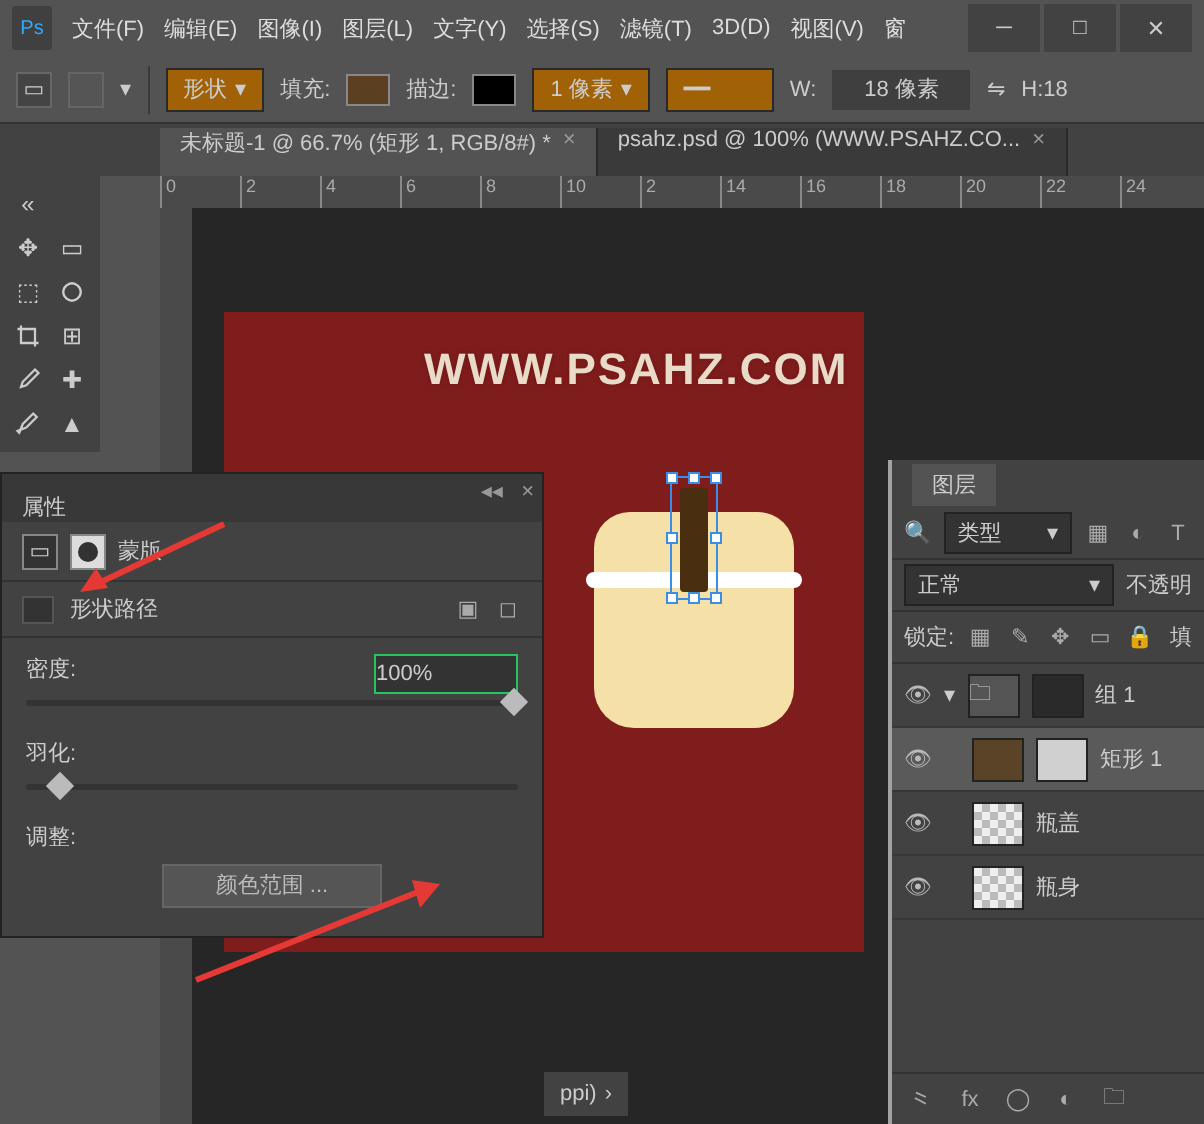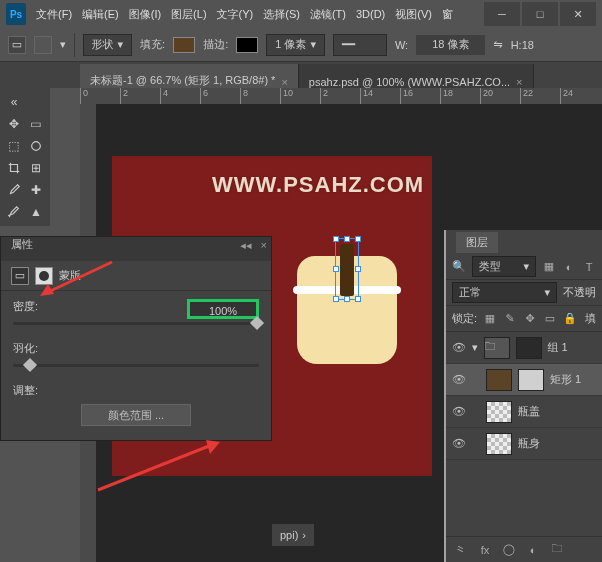--- a/index.html
+++ b/index.html
@@ -1,33 +1,33 @@
 <!DOCTYPE html>
 <html><head>
 <meta charset="utf-8">
 <style>
 *{margin:0;padding:0;box-sizing:border-box;font-family:"Microsoft YaHei",sans-serif;font-size:11px;color:#ccc;user-select:none}
 body{background:#535353;width:602px;height:562px;overflow:hidden;position:relative}
 
 .menubar{height:28px;background:#535353;display:flex;align-items:center;padding:0 6px;gap:10px}
-.ps-logo{width:20px;height:22px;background:#0c4a6e;color:#31a8ff;display:flex;align-items:center;justify-content:center;font-weight:bold;font-size:10px;border-radius:2px}
+.ps-logo{width:20px;height:22px;background:#404040;color:#31a8ff;display:flex;align-items:center;justify-content:center;font-weight:normal;font-size:10px;border-radius:2px}
 .menu-item{color:#ddd}
 .win-controls{margin-left:auto;display:flex;gap:2px}
 .win-btn{width:36px;height:24px;background:#424242;display:flex;align-items:center;justify-content:center;color:#ccc}
 
 .optbar{height:34px;background:#535353;border-bottom:1px solid #333;display:flex;align-items:center;padding:0 8px;gap:8px}
 .tool-small{width:18px;height:18px;background:#444;border:1px solid #666;display:flex;align-items:center;justify-content:center}
 .swatch{width:22px;height:16px;background:#5a4020;border:1px solid #888}
 .swatch2{width:22px;height:16px;background:#000;border:1px solid #888}
-.combo{background:#404040;border:1px solid #2a2a2a;padding:2px 8px;height:22px;display:flex;align-items:center;gap:4px}
+.combo{background:#a16207;border:1px solid #2a2a2a;padding:2px 8px;height:22px;display:flex;align-items:center;gap:4px}
 .field{background:#3f3f3f;padding:2px 16px;height:20px;min-width:44px;display:flex;align-items:center}
 .sep{width:1px;height:24px;background:#3a3a3a}
 
 .tabrow{height:26px;background:#424242;display:flex;align-items:flex-end;padding-left:80px}
-.doctab{height:24px;background:#3a3a3a;padding:0 10px;display:flex;align-items:flex-end;gap:6px;border-right:1px solid #2a2a2a}
+.doctab{height:24px;background:#3a3a3a;padding:0 10px;display:flex;align-items:flex-start;gap:6px;border-right:1px solid #2a2a2a}
 .doctab.active{background:#535353}
 .tabclose{color:#999}
 
 .ruler-h{position:absolute;left:80px;top:88px;right:0;height:16px;background:#4a4a4a;display:flex;overflow:hidden}
 .rtick{flex:0 0 40px;border-left:1px solid #888;font-size:9px;padding-left:2px;color:#aaa}
 .ruler-v{position:absolute;left:80px;top:104px;bottom:0;width:16px;background:#4a4a4a}
 
 .toolbox{position:absolute;left:0;top:88px;width:50px;background:#424242;padding:4px;display:flex;flex-direction:column;gap:2px}
 .tb-row{display:flex;gap:2px}
 .tb-btn{width:20px;height:20px;background:#424242;display:flex;align-items:center;justify-content:center;color:#ccc;font-size:12px}
@@ -41,30 +41,30 @@
 .jar-notch{position:absolute;top:30px;left:-4px;width:108px;height:8px;background:#fff;border-radius:4px}
 .neck{position:absolute;left:43px;top:-12px;width:14px;height:52px;background:#4a2e10;border-radius:2px}
 .sel-box{position:absolute;left:38px;top:-18px;width:24px;height:62px;border:1px solid #3a8ee6}
 .handle{position:absolute;width:6px;height:6px;background:#fff;border:1px solid #3a8ee6}
 .h-tl{left:-3px;top:-3px}.h-tr{right:-3px;top:-3px}.h-bl{left:-3px;bottom:-3px}.h-br{right:-3px;bottom:-3px}
 .h-tc{left:50%;top:-3px;margin-left:-3px}.h-bc{left:50%;bottom:-3px;margin-left:-3px}
 .h-ml{left:-3px;top:50%;margin-top:-3px}.h-mr{right:-3px;top:50%;margin-top:-3px}
 
 .props{position:absolute;left:0;top:236px;width:272px;background:#424242;border:1px solid #222;z-index:5}
 .props-collapse{position:absolute;right:4px;top:2px;display:flex;gap:4px;color:#999}
-.props-tabs{height:24px;display:flex;align-items:flex-start;padding:0 10px;background:#383838}
+.props-tabs{height:24px;display:flex;align-items:flex-end;padding:0 10px;background:#383838}
 .props-head{height:30px;display:flex;align-items:center;gap:6px;padding:0 10px;border-bottom:1px solid #333}
 .mask-ic{width:18px;height:18px;border:1px solid #888;display:flex;align-items:center;justify-content:center;background:#333}
 .mask-ic.on{background:#ddd}
 .mask-ic.on::after{content:"";width:10px;height:10px;border-radius:50%;background:#333}
 .props-sub{height:28px;display:flex;align-items:center;padding:0 10px;border-bottom:1px solid #333;gap:8px}
 .mini{width:16px;height:14px;background:#333;border:1px solid #555}
 .props-row{padding:8px 12px}
 .label{display:inline-block;width:52px;color:#ccc}
-.valbox{float:right;width:72px;height:20px;background:#333;border:3px solid #22c55e;text-align:center;line-height:18px}
+.valbox{float:right;width:72px;height:20px;background:#333;border:1px solid #22c55e;text-align:left;line-height:18px}
 .slider{height:3px;background:#333;margin-top:8px;position:relative;border-radius:2px}
 .slider::after{content:"";position:absolute;width:10px;height:10px;background:#bbb;border-radius:0;transform:rotate(45deg);top:-4px}
 .sld-full::after{right:-3px}.sld-low::after{left:12px}
 .btn-wide{display:block;margin:6px auto;width:110px;height:22px;background:#555;border:1px solid #666;text-align:center;line-height:20px;color:#bbb}
 .arrow{position:absolute;pointer-events:none;z-index:6}
 .arrow-line{stroke:#e53935;stroke-width:3;fill:none}
 .arrow-head{fill:#e53935}
 
 .layers{position:absolute;right:0;top:230px;width:158px;bottom:0;background:#424242;border-left:2px solid #a3a3a3;z-index:4}
 .lay-tabs{height:24px;display:flex;align-items:center;padding:0 10px;background:#424242}
@@ -74,21 +74,21 @@
 .tiny-ic{width:14px;height:14px;display:flex;align-items:center;justify-content:center;color:#aaa}
 .layer-list{overflow:hidden}
 .layer{height:32px;display:flex;align-items:center;gap:6px;padding:0 6px;border-bottom:1px solid #383838}
 .layer.selected{background:#5a5a5a}
 .eye{width:14px;color:#bbb}
 .thumb{width:26px;height:22px;background:#ddd;border:1px solid #222;position:relative}
 .thumb.dark{background:#2a2a2a}
 .thumb.checker{background:repeating-conic-gradient(#bbb 0 25%,#eee 0 50%) 0 0/8px 8px}
 .thumb.folder{background:#555}
 .lay-bottom{position:absolute;bottom:0;left:0;right:0;height:26px;background:#424242;display:flex;align-items:center;gap:10px;padding:0 8px;border-top:1px solid #333}
-.status{position:absolute;left:272px;bottom:16px;height:22px;background:#424242;display:flex;align-items:center;padding:0 8px;color:#aaa;z-index:3;gap:4px}
+.status{position:absolute;left:272px;bottom:4px;height:22px;background:#424242;display:flex;align-items:center;padding:0 8px;color:#aaa;z-index:3;gap:4px}
 </style>
 </head>
 <body>
 
 <div class="menubar">
   <div class="ps-logo">Ps</div>
   <span class="menu-item">文件(F)</span>
   <span class="menu-item">编辑(E)</span>
   <span class="menu-item">图像(I)</span>
   <span class="menu-item">图层(L)</span>
@@ -223,20 +223,28 @@
 <div class="props">
   <div class="props-collapse">◂◂ &nbsp; ×</div>
   <div class="props-tabs">
       <span>属性</span>
     </div>
   <div class="props-head">
     <div class="mask-ic">▭</div>
     <div class="mask-ic on"></div>
     <span>蒙版</span>
   </div>
+  <div class="props-sub">
+    <div class="mini"></div>
+    <span>形状路径</span>
+    <div style="margin-left:auto;display:flex;gap:6px">
+      <div class="tiny-ic">▣</div>
+      <div class="tiny-ic">◻</div>
+    </div>
+  </div>
   <div class="props-row">
     <span class="label">密度:</span>
     <span class="valbox">100%</span>
     <div class="slider sld-full"></div>
   </div>
   <div class="props-row">
     <span class="label">羽化:</span>
     <div class="slider sld-low"></div>
   </div>
   <div class="props-row">

